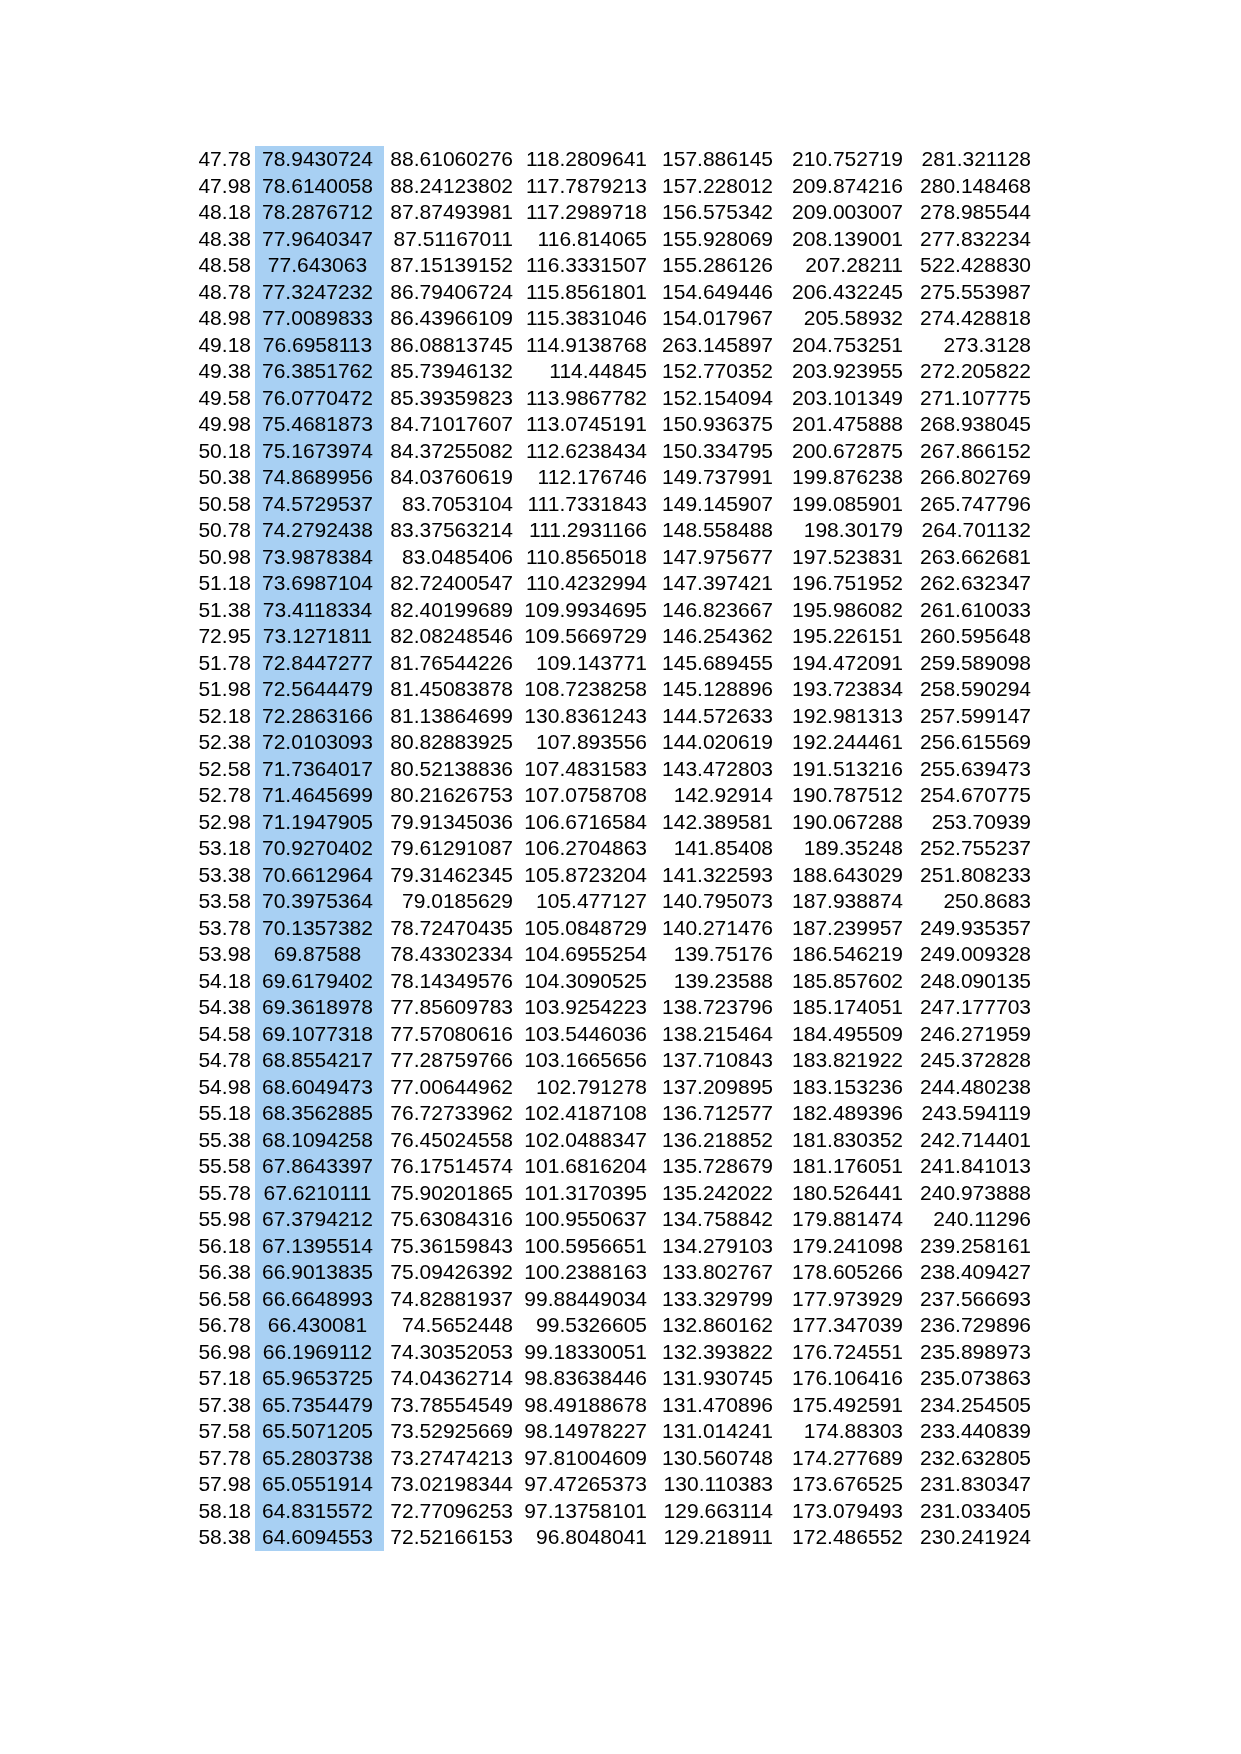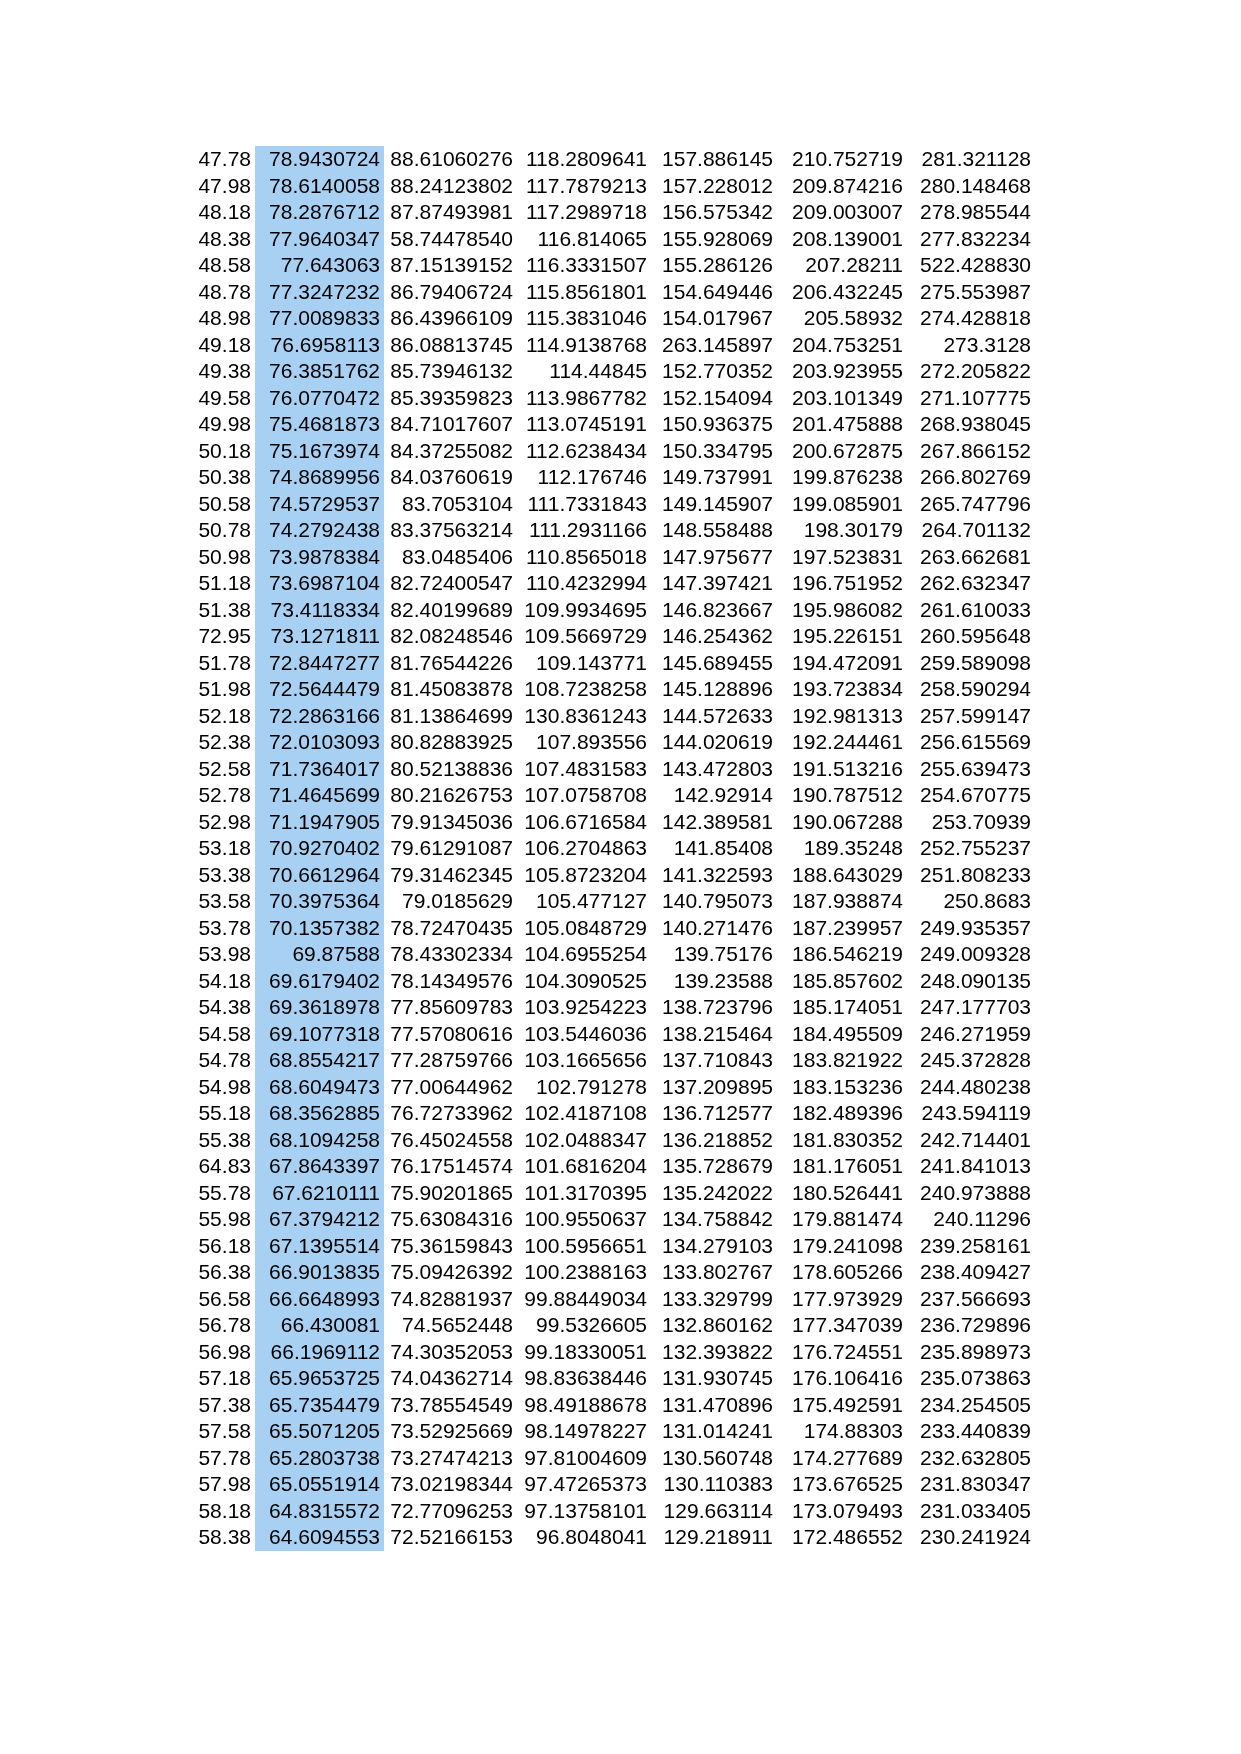--- a/index.html
+++ b/index.html
@@ -33,21 +33,21 @@
     overflow: hidden;
     font-variant-numeric: tabular-nums;
   }
   table.sheet col.c1 { width: 74px; }
   table.sheet col.c2 { width: 129px; }
   table.sheet col.c3 { width: 133px; }
   table.sheet col.c4 { width: 134px; }
   table.sheet col.c5 { width: 126px; }
   table.sheet col.c6 { width: 130px; }
   table.sheet col.c7 { width: 128px; }
-  table.sheet td.hl { background: var(--hl, #a8d0f3); }
+  table.sheet td.hl { background: var(--hl, #a8d0f3); text-align: center; }
 </style>
 </head>
 <body>
 
 <div class="page">
   <table class="sheet">
     <colgroup>
       <col class="c1">
         <col class="c2">
         <col class="c3">
@@ -80,21 +80,21 @@
           <td class="hl">78.2876712</td>
           <td>87.87493981</td>
           <td>117.2989718</td>
           <td>156.575342</td>
           <td>209.003007</td>
           <td>278.985544</td>
         </tr>
         <tr>
           <td>48.38</td>
           <td class="hl">77.9640347</td>
-          <td>58.74478540</td>
+          <td>87.51167011</td>
           <td>116.814065</td>
           <td>155.928069</td>
           <td>208.139001</td>
           <td>277.832234</td>
         </tr>
         <tr>
           <td>48.58</td>
           <td class="hl">77.643063</td>
           <td>87.15139152</td>
           <td>116.3331507</td>
@@ -393,21 +393,21 @@
         <tr>
           <td>55.38</td>
           <td class="hl">68.1094258</td>
           <td>76.45024558</td>
           <td>102.0488347</td>
           <td>136.218852</td>
           <td>181.830352</td>
           <td>242.714401</td>
         </tr>
         <tr>
-          <td>64.83</td>
+          <td>55.58</td>
           <td class="hl">67.8643397</td>
           <td>76.17514574</td>
           <td>101.6816204</td>
           <td>135.728679</td>
           <td>181.176051</td>
           <td>241.841013</td>
         </tr>
         <tr>
           <td>55.78</td>
           <td class="hl">67.6210111</td>

